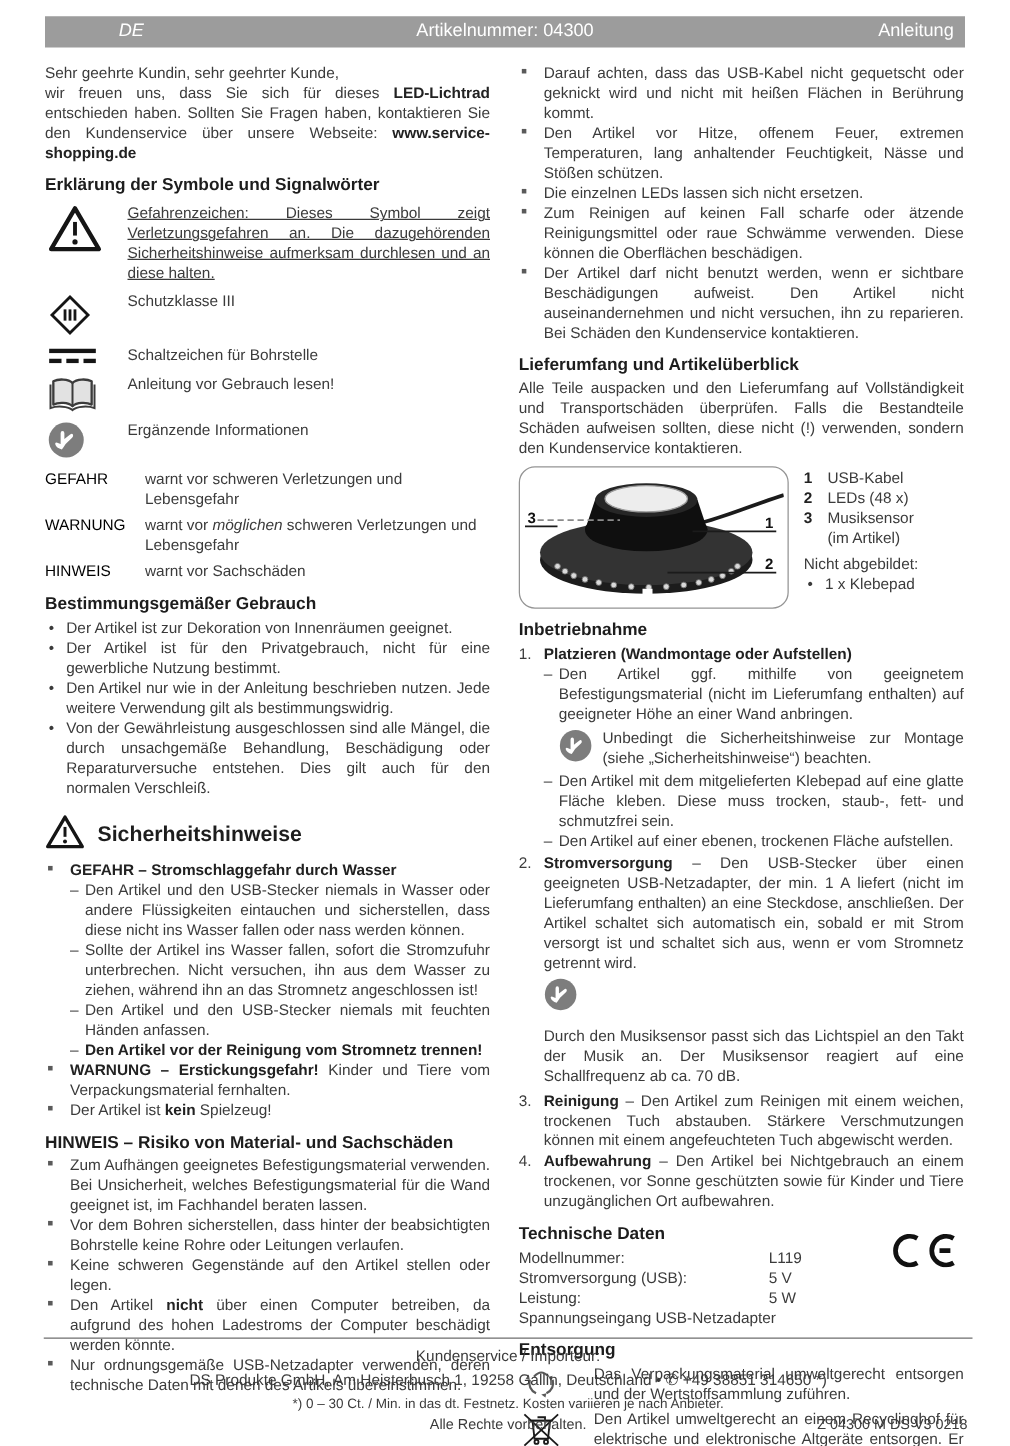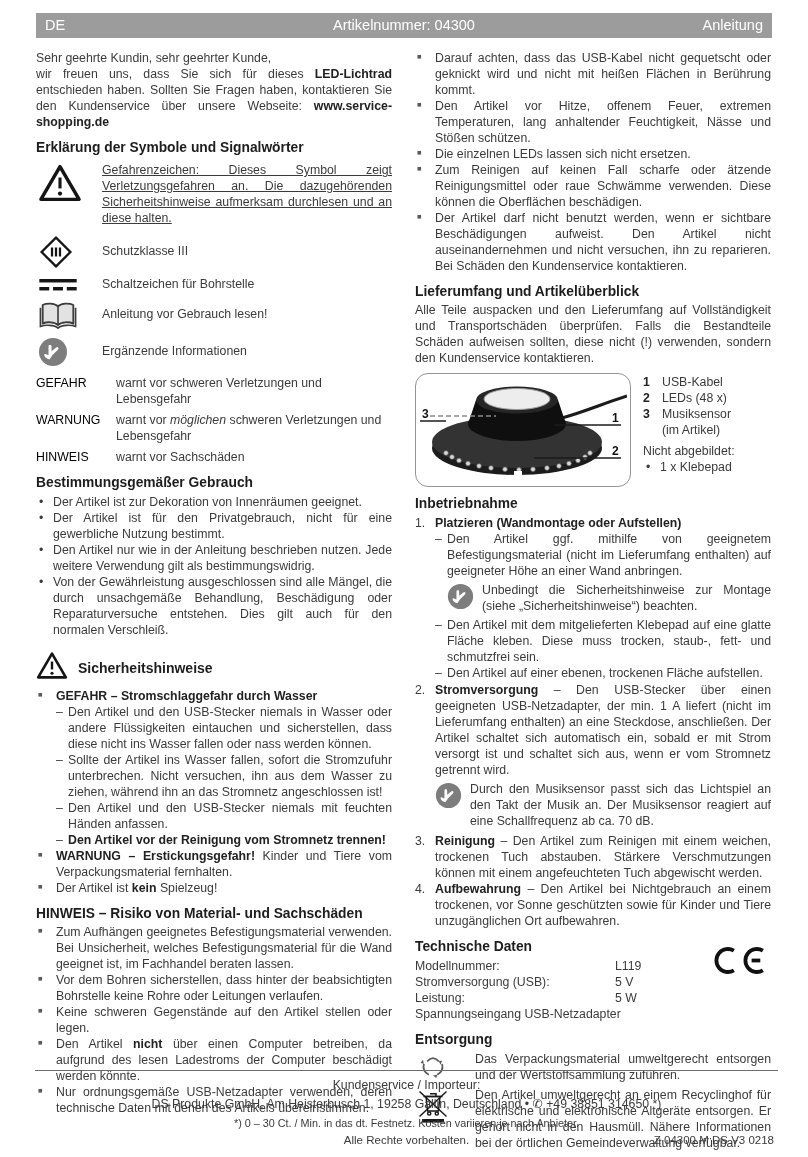--- a/index.html
+++ b/index.html
@@ -7,48 +7,48 @@
     width:808px;height:1157px;overflow:hidden;position:relative;
     font-family:"Liberation Sans","DejaVu Sans",sans-serif;
     font-size:12.3px;line-height:1.3;color:#3b3b3b;
   }
   .page{padding:13px 36px 0 36px;}
   
   .topbar{
     background:#9c9c9c;color:#fff;height:25px;display:flex;align-items:center;
     font-size:14.5px;padding:0 9px;
   }
-  .topbar .left{width:120px;text-align:left;}
+  .topbar .left{width:120px;text-align:center;font-style:italic;}
   .topbar .center{flex:1;text-align:center;}
   .topbar .right{width:120px;text-align:right;}
   
   .cols{display:flex;gap:23px;margin-top:13px;}
   .col{width:356px;}
   h3{font-size:13.8px;line-height:1.2;margin:9px 0 3px 0;color:#1d1d1d;}
   p{margin:0 0 2px 0;text-align:justify;}
   b,strong{color:#222;}
   
-  .symrow{display:flex;align-items:center;margin:7px 0;}
+  .symrow{display:flex;align-items:flex-start;margin:7px 0;}
   .symrow.top{align-items:flex-start;text-decoration:underline;}
   .symicon{flex:0 0 64px;display:flex;justify-content:flex-start;padding-left:2px;}
   .symtext{flex:1;text-align:justify;}
   
   .sigrow{display:flex;margin:5px 0;}
   .sigterm{flex:0 0 80px;font-weight:normal;color:#000000;}
   .sigdesc{flex:1;}
   
   .dotli{position:relative;padding-left:17px;text-align:justify;}
   .dotli::before{content:"\2022";position:absolute;left:3px;top:0;color:#3b3b3b;}
   .sqli{position:relative;padding-left:20px;text-align:justify;}
   .sqli::before{content:"\25A0";position:absolute;left:2px;top:1px;font-size:7.5px;color:#5a5a5a;}
   .dash{position:relative;padding-left:12px;text-align:justify;}
   .dash::before{content:"\2013";position:absolute;left:0;top:0;}
   
   .safehead{display:flex;align-items:center;gap:10px;margin:12px 0 4px 0;}
-  .safehead .t{font-size:14px;font-weight:bold;color:#1d1d1d;}
+  .safehead .t{font-size:17px;font-weight:bold;color:#1d1d1d;}
   
   .inforow{display:flex;gap:8px;margin:3px 0 3px 12px;align-items:flex-start;}
   .handbadge{flex:0 0 27px;}
   .infotext{flex:1;text-align:justify;}
   
   .step{display:flex;margin-top:1px;}
   .stepnum{flex:0 0 20px;}
   .stepbody{flex:1;text-align:justify;}
   
   .scopewrap{display:flex;gap:12px;margin:6px 0 4px 0;}
@@ -193,21 +193,21 @@
         <div class="dash">Den Artikel und den USB-Stecker niemals mit feuchten Händen anfassen.</div>
         <div class="dash"><b>Den Artikel vor der Reinigung vom Stromnetz trennen!</b></div>
       </div>
       <div class="sqli"><b>WARNUNG – Erstickungsgefahr!</b><span> Kinder und Tiere vom Verpackungsmaterial fernhalten.</span></div>
       <div class="sqli"><span>Der Artikel ist </span><b>kein</b><span> Spielzeug!</span></div>
 
       <h3>HINWEIS – Risiko von Material- und Sachschäden</h3>
       <div class="sqli">Zum Aufhängen geeignetes Befestigungsmaterial verwenden. Bei Unsicherheit, welches Befestigungsmaterial für die Wand geeignet ist, im Fachhandel beraten lassen.</div>
       <div class="sqli">Vor dem Bohren sicherstellen, dass hinter der beabsichtigten Bohrstelle keine Rohre oder Leitungen verlaufen.</div>
       <div class="sqli">Keine schweren Gegenstände auf den Artikel stellen oder legen.</div>
-      <div class="sqli"><span>Den Artikel </span><b>nicht</b><span> über einen Computer betreiben, da aufgrund des lesen Ladestroms der Computer beschädigt werden könnte.</span></div>
+      <div class="sqli"><span>Den Artikel </span><b>nicht</b><span> über einen Computer betreiben, da aufgrund des hohen Ladestroms der Computer beschädigt werden könnte.</span></div>
       <div class="sqli">Nur ordnungsgemäße USB-Netzadapter verwenden, deren technische Daten mit denen des Artikels übereinstimmen.</div>
 
     </div>
 
     <div class="col">
 
       <div class="sqli">Darauf achten, dass das USB-Kabel nicht gequetscht oder geknickt wird und nicht mit heißen Flächen in Berührung kommt.</div>
       <div class="sqli">Den Artikel vor Hitze, offenem Feuer, extremen Temperaturen, lang anhaltender Feuchtigkeit, Nässe und Stößen schützen.</div>
       <div class="sqli">Die einzelnen LEDs lassen sich nicht ersetzen.</div>
       <div class="sqli">Zum Reinigen auf keinen Fall scharfe oder ätzende Reinigungsmittel oder raue Schwämme verwenden. Diese können die Oberflächen beschädigen.</div>
@@ -297,21 +297,21 @@
           </div>
           <div class="dash">Den Artikel mit dem mitgelieferten Klebepad auf eine glatte Fläche kleben. Diese muss trocken, staub-, fett- und schmutzfrei sein.</div>
           <div class="dash">Den Artikel auf einer ebenen, trockenen Fläche aufstellen.</div>
         </div>
       </div>
 
       <div class="step">
         <span class="stepnum">2.</span>
         <div class="stepbody">
           <b>Stromversorgung</b><span> – Den USB-Stecker über einen geeigneten USB-Netzadapter, der min. 1 A liefert (nicht im Lieferumfang enthalten) an eine Steckdose, anschließen. Der Artikel schaltet sich automatisch ein, sobald er mit Strom versorgt ist und schaltet sich aus, wenn er vom Stromnetz getrennt wird.</span>
-          <div class="inforow" style="margin-left:0;">
+          <div class="inforow" style="margin-left:0;flex-direction:column;">
             <span class="handbadge">
               <svg width="27" height="27" viewBox="0 0 30 30">
                   <circle cx="15" cy="15" r="14" fill="#7d7d7d"></circle>
                   <path d="M11.5 22.5 q-4.5 -1.2 -5.3 -4.2 q-.4 -1.8 1.6 -1.2 l2.7 1.1 V9.6 q0 -1.9 1.5 -1.9 q1.5 0 1.5 1.9 v4.6 l4.6 -3.6 q1.7 -1.2 2.3 .2 q.5 1.2 -.7 2.3 l-5.2 5 q-1.6 2.6 -3 4.4 z" fill="#ffffff"></path>
                 </svg>
             </span>
             <span class="infotext">Durch den Musiksensor passt sich das Lichtspiel an den Takt der Musik an. Der Musiksensor reagiert auf eine Schallfrequenz ab ca. 70 dB.</span>
           </div>
         </div>
       </div>

